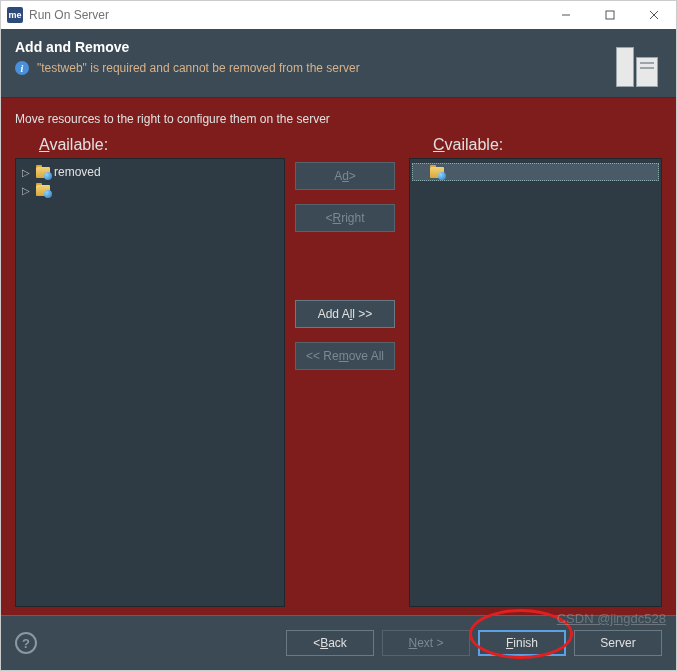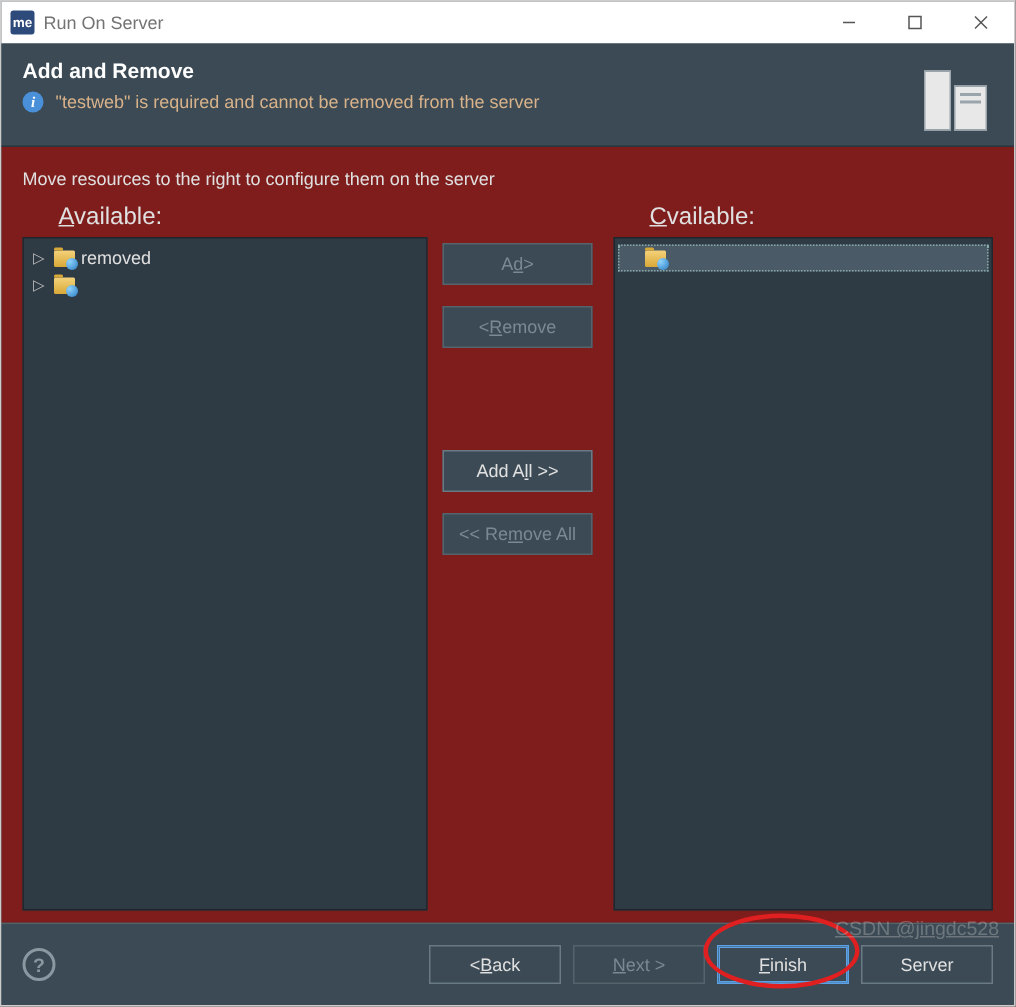--- a/index.html
+++ b/index.html
@@ -240,21 +240,21 @@
 
       <div class="col mid">
         <div class="mid-btn disabled">
           <span>A</span>
             <span class="accel">d</span>
             <span> &gt;</span>
         </div>
         <div class="mid-btn disabled">
           <span>&lt; </span>
             <span class="accel">R</span>
-            <span>emove</span>
+            <span>right</span>
         </div>
         <div class="mid-gap"></div>
         <div class="mid-btn">
           <span>Add A</span>
             <span class="accel">l</span>
             <span>l &gt;&gt;</span>
         </div>
         <div class="mid-btn disabled">
           <span>&lt;&lt; Re</span>
             <span class="accel">m</span>

